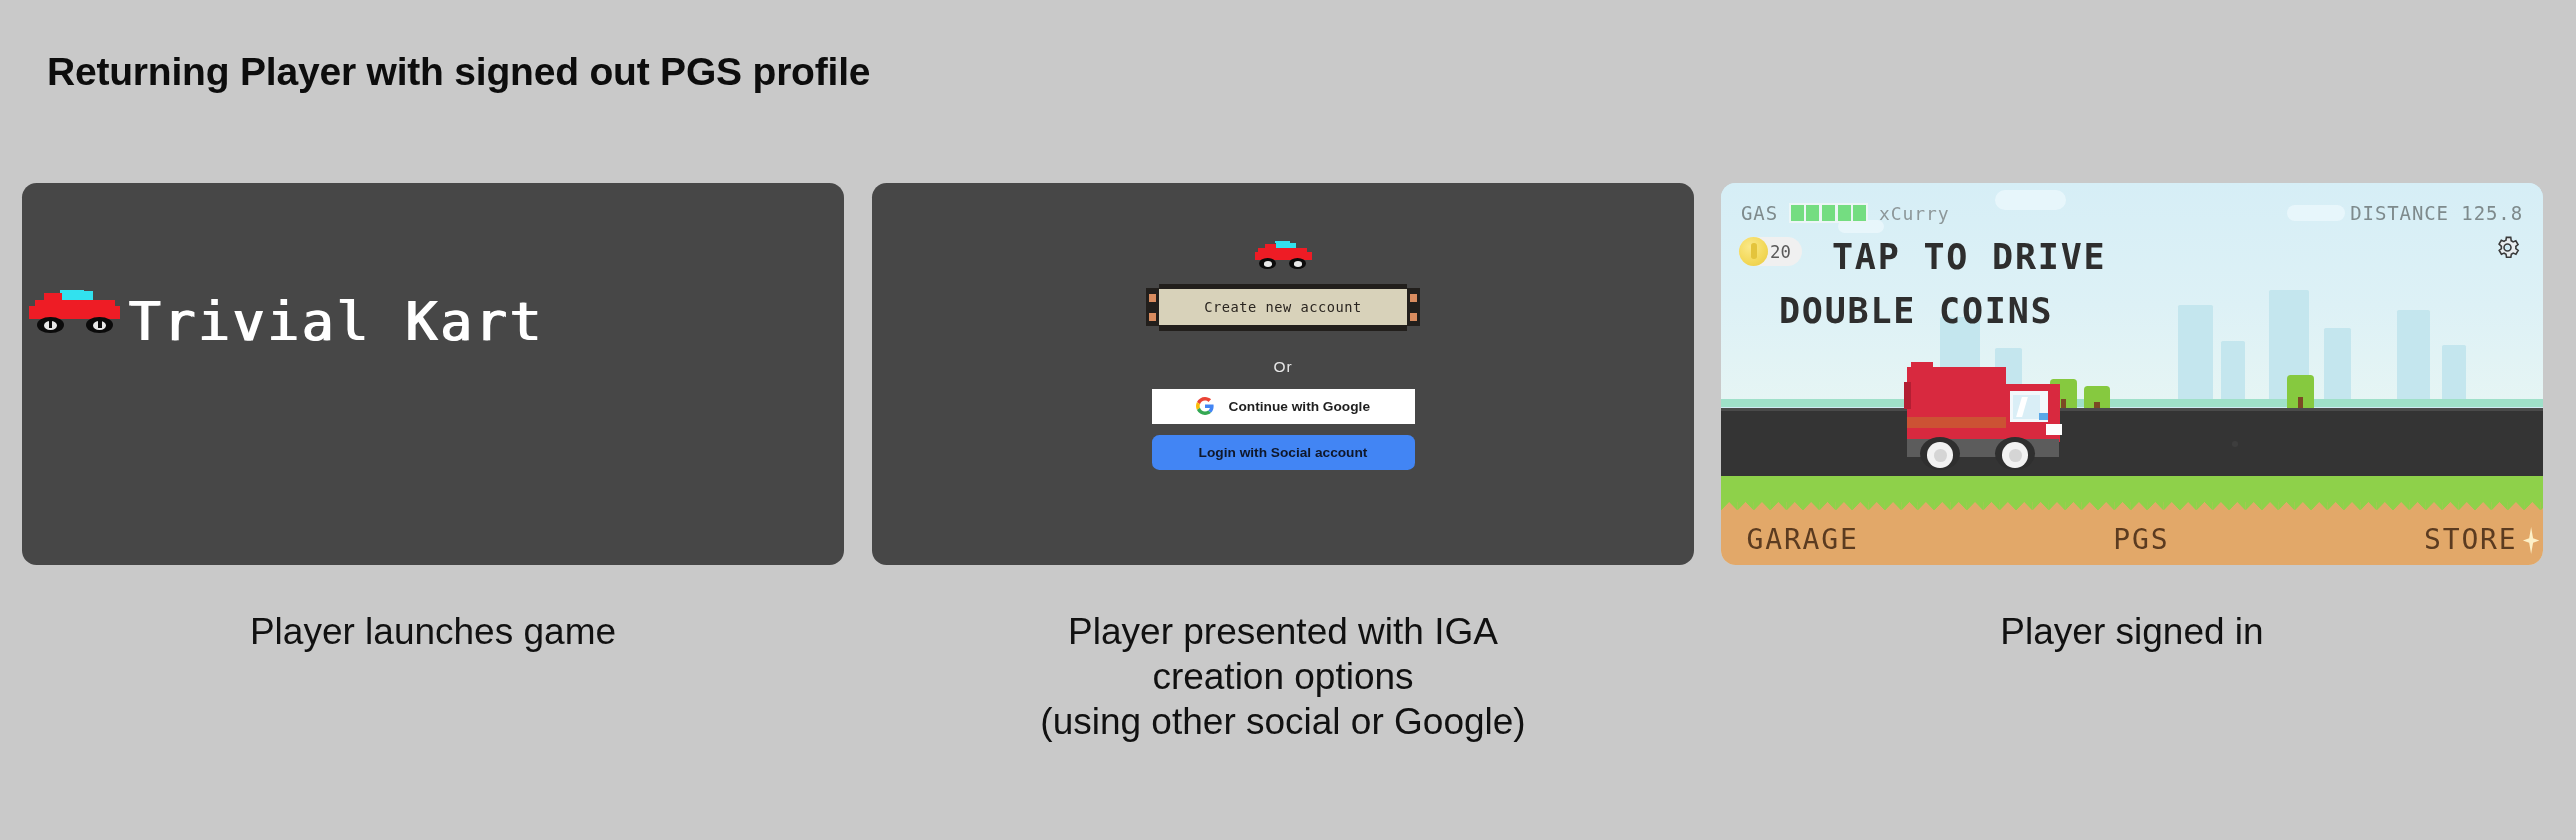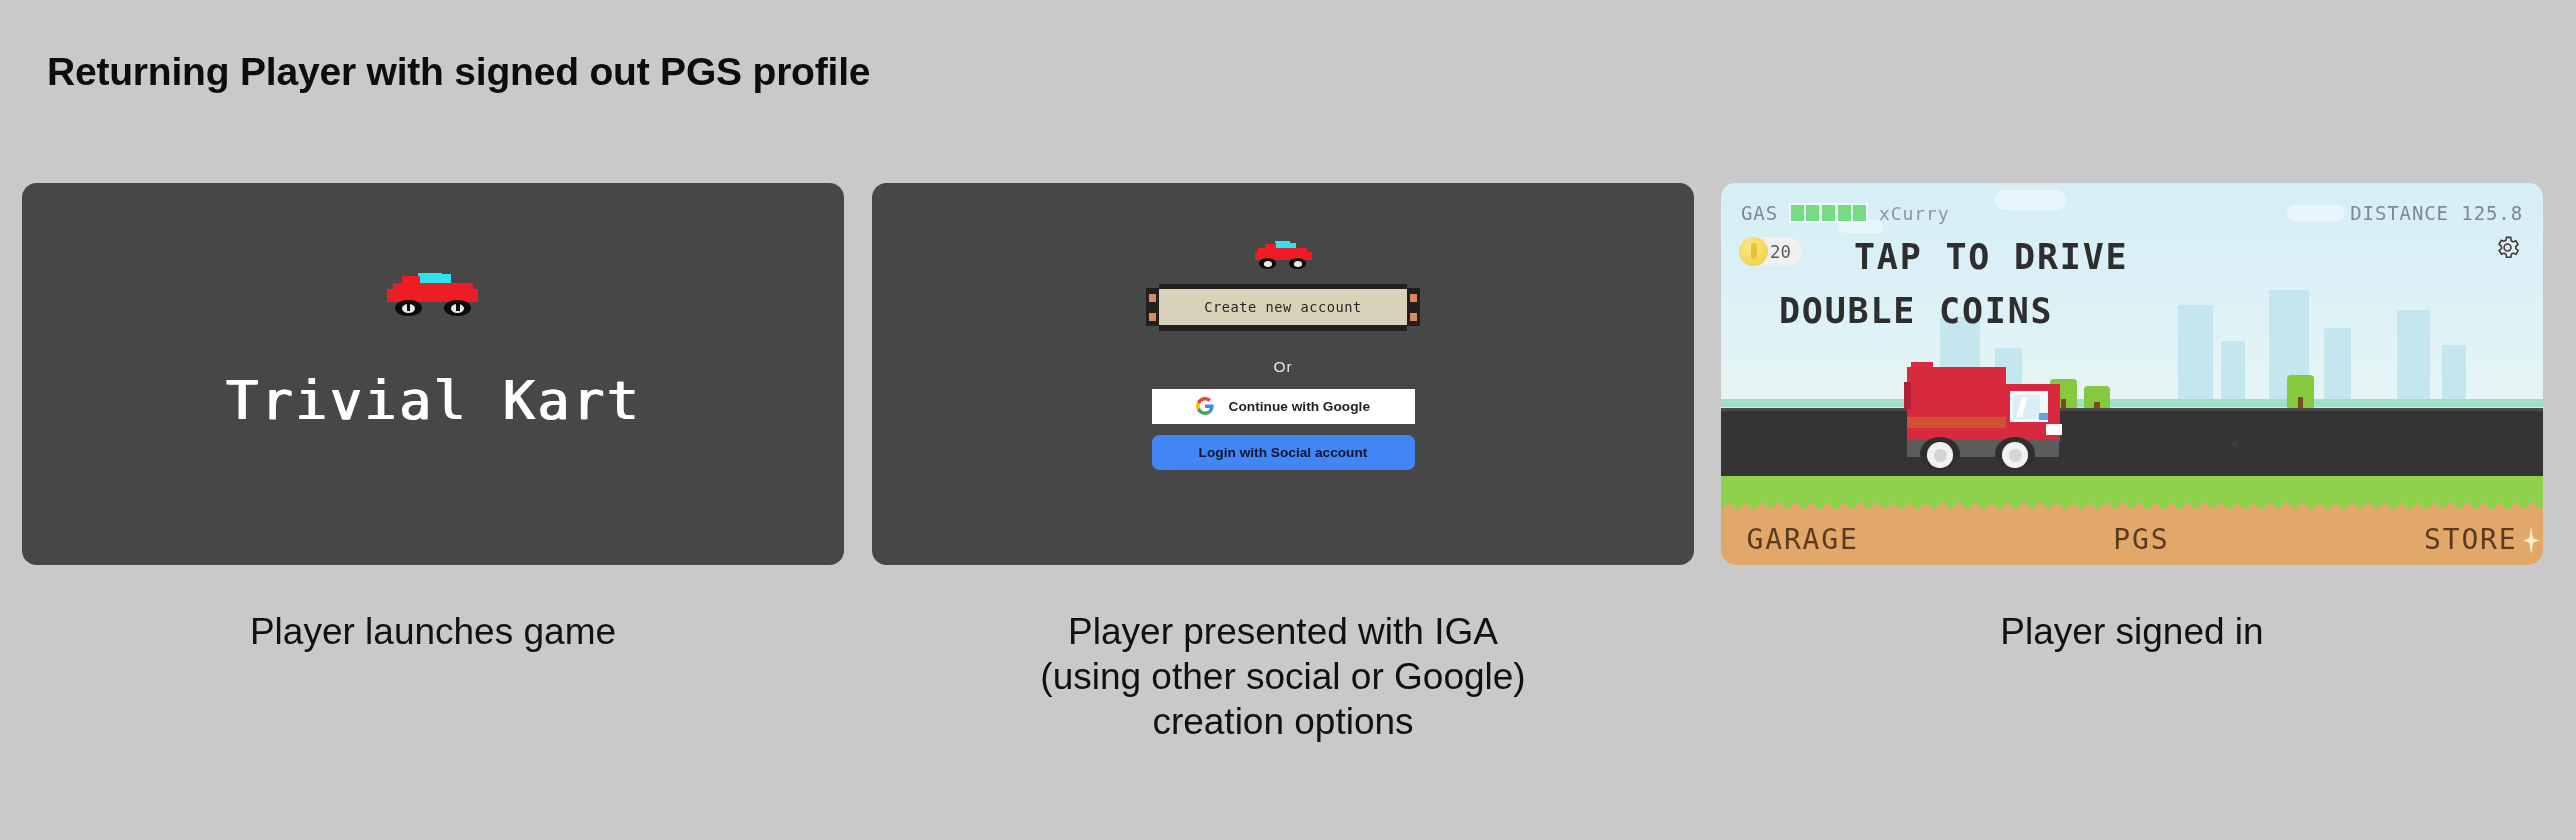--- a/index.html
+++ b/index.html
@@ -40,21 +40,21 @@
     font-family: "Liberation Sans", sans-serif;
   }
 
   
   .pixcar { position: relative; image-rendering: pixelated; }
   .pixcar span { position: absolute; display: block; }
 
   
   .p1-center {
     position: absolute; left: 0; right: 0; top: 84px;
-    display: flex; flex-direction: column; align-items: center; gap: 28px;
+    display: flex; flex-direction: row; align-items: center;
   }
   .game-logo {
     margin-top: 24px;
     font-family: "DejaVu Sans Mono", monospace;
     font-size: 53px; color: #ffffff; letter-spacing: 2.7px;
     font-weight: 400;
     text-shadow: 1.8px 0 0 #fff;
   }
 
   
@@ -192,21 +192,21 @@
   }
   .coin-badge .coin:after{
     content:""; position:absolute; left:12px; top:6.4px; width:5.5px; height:15.5px;
     background:#e4c43c; border-radius:2.7px;
   }
 
   .tap-lines { position: absolute; left: 111px; top: 47px; }
   .tap-line {
     font-family: "DejaVu Sans Mono", monospace;
     font-weight: bold; font-size: 35px; color: #2e2e2e;
-    letter-spacing: 1.8px; line-height: 1.55; margin-left: 22px;
+    letter-spacing: 1.8px; line-height: 1.55;
   }
   .tap-line.l2 { margin-left: -53px; }
 
   .gear-icon { position: absolute; right: 22px; top: 51px; width: 27px; height: 27px; cursor: pointer; }
 
   .tree { position: absolute; bottom: 0; }
   .tree .trunk { position: absolute; left: 50%; margin-left: -2.7px; bottom: 0; width: 5.5px; background: #7b4a24; }
   .tree .crown { position: absolute; left: 0; bottom: 0; background: #86c93f; border-radius: 3.7px; }
 
   .truck { position: absolute; image-rendering: pixelated; }
@@ -303,22 +303,22 @@
           </div>
 
           <div class="btn-social">
             <span>Login with Social account</span>
           </div>
 
         </div>
       </div>
       <div class="caption">
         <div>Player presented with IGA</div>
+        <div>creation options</div>
         <div>(using other social or Google)</div>
-        <div>creation options</div>
       </div>
     </div>
 
     <div class="col col-3">
       <div class="screen screen-game">
 
         <div class="sky">
           <div class="skyline">
             <i style="left:219px;  width:40px; height:88px;"></i>
             <i style="left:274px;  width:27px; height:57px;"></i>

